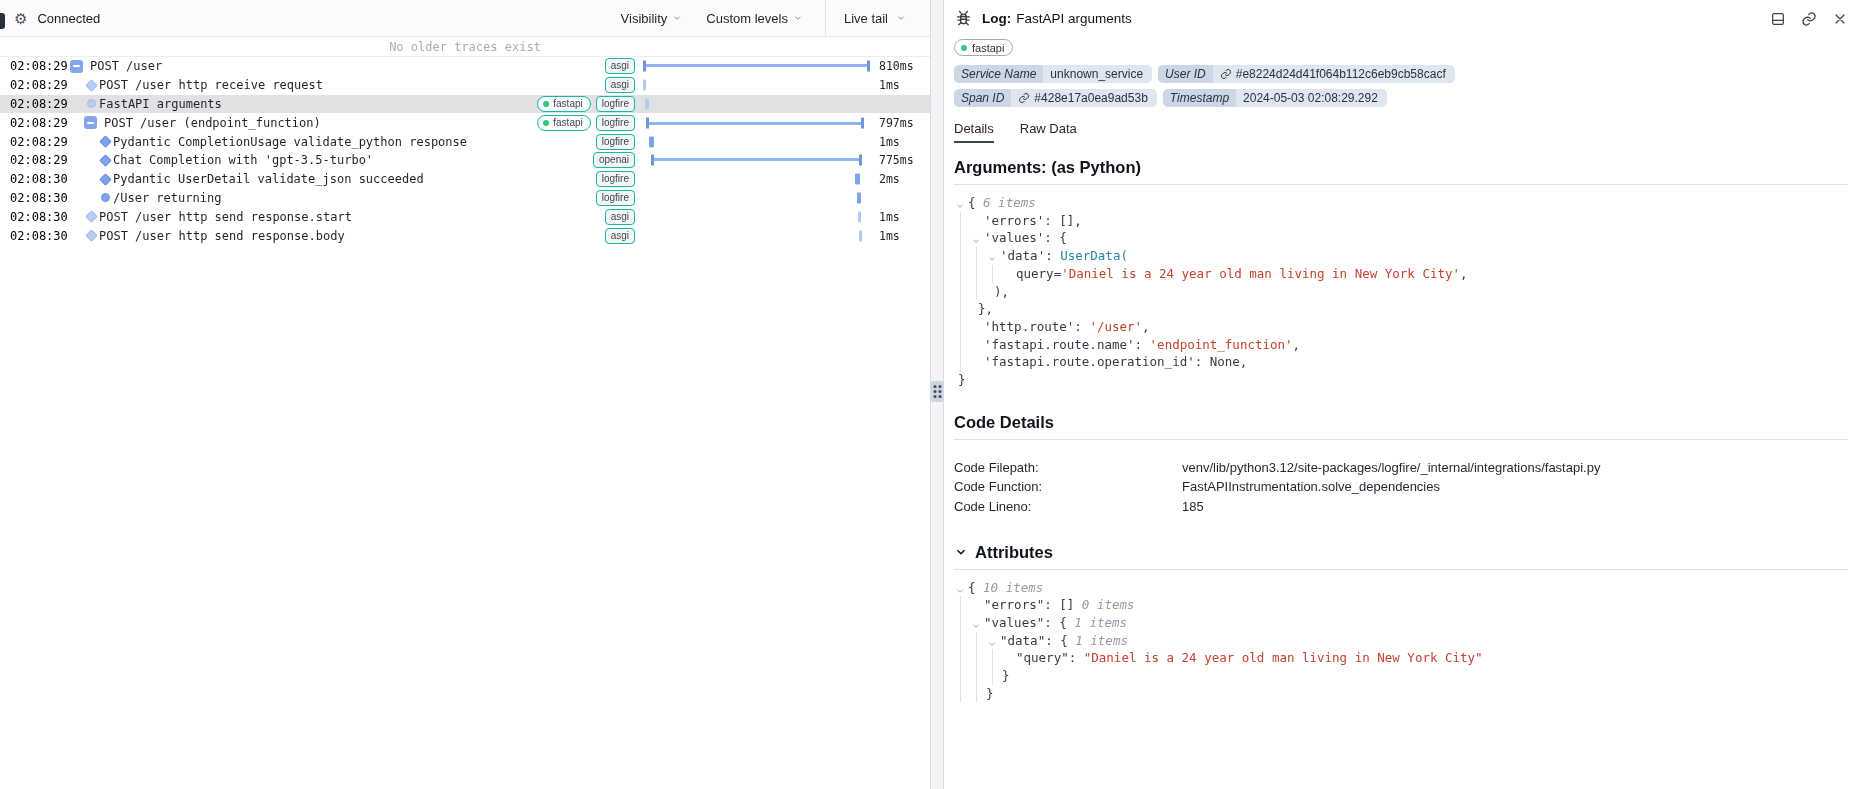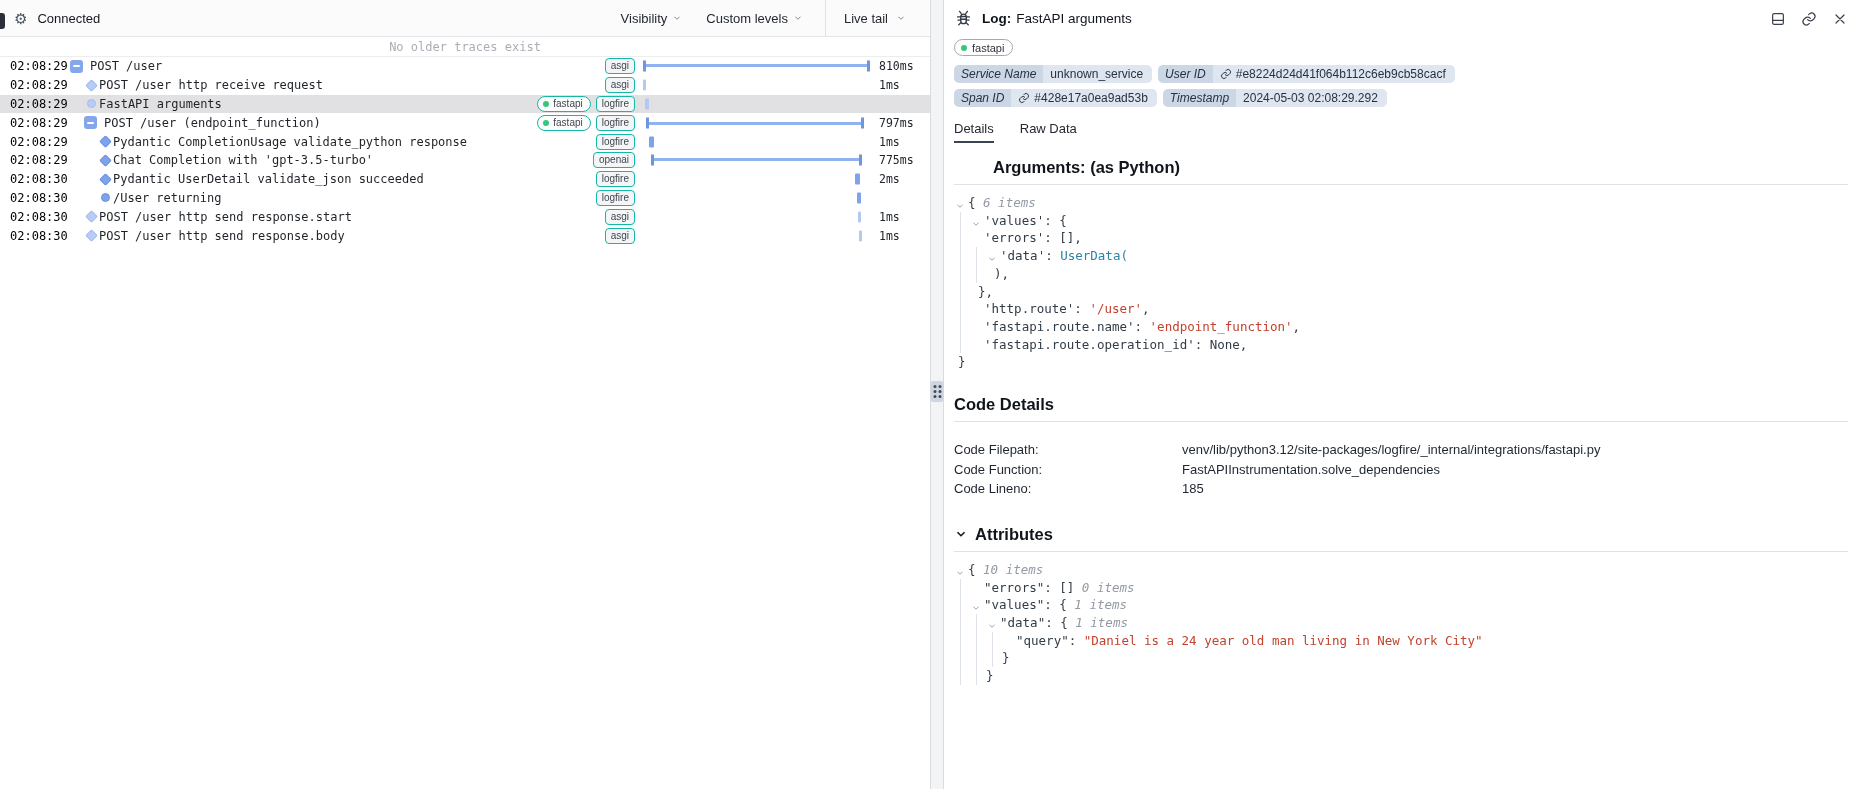--- a/index.html
+++ b/index.html
@@ -88,21 +88,21 @@
   .ln { position:relative; white-space:pre; }
   .ln .gd { position:absolute; top:0; bottom:0; width:1px; background:#dee3ea; }
   .ln .ar { position:absolute; top:4px; width:10px; height:10px; cursor:pointer; }
   .ln .ar svg { width:10px; height:10px; stroke:#7e8ca1; stroke-width:2; fill:none; }
   .seg-k { color:#323c46; } .seg-p { color:#323c46; }
   .seg-s { color:#c2432e; } .seg-c { color:#2b84a8; }
   .seg-i { color:#939aa5; font-style:italic; }
 
   .code-table { margin-top:19px; display:grid; grid-template-columns:228px 1fr; font-size:13px; color:#1f2630; row-gap:1px; line-height:18.6px; }
 
-  .args-h { margin-top:15px;margin-left:39px; }
+  .args-h { margin-top:15px; }
   .cd-h { margin-top:24px; }
   .attr-h { margin-top:26px; }
 </style>
 </head>
 <body>
 
 <div class="stage">
 
   <div class="left-panel">
     <div class="edge-artifact"></div>
@@ -351,27 +351,28 @@
         <span class="tab active">Details</span>
         <span class="tab">Raw Data</span>
       </div>
 
     <div class="sec-h args-h">Arguments: (as Python)</div>
     <hr class="sec-hr">
     <div class="tree" id="python-tree">
         <div class="ln" style="padding-left: 14px;"><span class="ar" style="left: 1px;"><svg viewBox="0 0 24 24">
               <path d="M6 9l6 6 6-6"></path>
             </svg></span><span class="seg-p">{ </span><span class="seg-i">6 items</span></div>
+        <div class="ln" style="padding-left: 30px;"><span class="gd" style="left: 6px;"></span><span class="seg-k">'errors'</span><span class="seg-p">: [],</span></div>
         <div class="ln" style="padding-left: 30px;"><span class="gd" style="left: 6px;"></span><span class="ar" style="left: 17px;"><svg viewBox="0 0 24 24">
               <path d="M6 9l6 6 6-6"></path>
             </svg></span><span class="seg-k">'values'</span><span class="seg-p">: {</span></div>
-        <div class="ln" style="padding-left: 30px;"><span class="gd" style="left: 6px;"></span><span class="seg-k">'errors'</span><span class="seg-p">: [],</span></div>
         <div class="ln" style="padding-left: 46px;"><span class="gd" style="left: 6px;"></span><span class="gd" style="left: 22px;"></span><span class="ar" style="left: 33px;"><svg viewBox="0 0 24 24">
               <path d="M6 9l6 6 6-6"></path>
             </svg></span><span class="seg-k">'data'</span><span class="seg-p">: </span><span class="seg-c">UserData(</span></div>
+        <div class="ln" style="padding-left: 62px;"><span class="gd" style="left: 6px;"></span><span class="gd" style="left: 22px;"></span><span class="gd" style="left: 38px;"></span><span class="seg-p">query=</span><span class="seg-s">'Daniel is a 24 year old man living in New York City'</span><span class="seg-p">,</span></div>
         <div class="ln" style="padding-left: 40px;"><span class="gd" style="left: 6px;"></span><span class="gd" style="left: 22px;"></span><span class="seg-p">),</span></div>
         <div class="ln" style="padding-left: 24px;"><span class="gd" style="left: 6px;"></span><span class="seg-p">},</span></div>
         <div class="ln" style="padding-left: 30px;"><span class="gd" style="left: 6px;"></span><span class="seg-k">'http.route'</span><span class="seg-p">: </span><span class="seg-s">'/user'</span><span class="seg-p">,</span></div>
         <div class="ln" style="padding-left: 30px;"><span class="gd" style="left: 6px;"></span><span class="seg-k">'fastapi.route.name'</span><span class="seg-p">: </span><span class="seg-s">'endpoint_function'</span><span class="seg-p">,</span></div>
         <div class="ln" style="padding-left: 30px;"><span class="gd" style="left: 6px;"></span><span class="seg-k">'fastapi.route.operation_id'</span><span class="seg-p">: None,</span></div>
         <div class="ln" style="padding-left: 4px;"><span class="seg-p">}</span></div>
       </div>
 
     <div class="sec-h cd-h">Code Details</div>
     <hr class="sec-hr">

